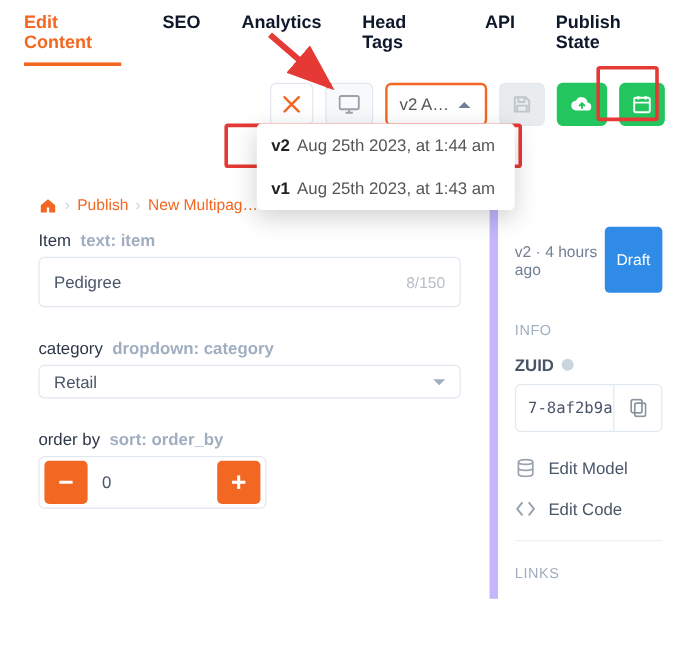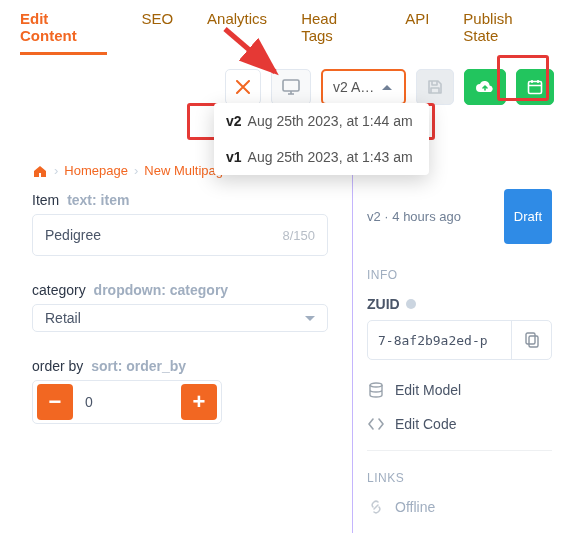--- a/index.html
+++ b/index.html
@@ -14,21 +14,21 @@
     overflow: hidden;
   }
 
   
   .tabs {
     display: flex;
     gap: 34px;
     padding: 10px 20px 0 20px;
     font-size: 15px;
   }
-  .tab { color: #a16207; cursor: pointer; padding-bottom: 8px; }
+  .tab { color: #0f172a; cursor: pointer; padding-bottom: 8px; font-weight: bold; }
   .tab.active {
     color: #f26722;
     font-weight: 600;
     border-bottom: 3px solid #f26722;
   }
 
   
   .toolbar {
     display: flex;
     align-items: center;
@@ -121,23 +121,23 @@
   .main {
     display: flex;
     padding: 0 0 0 0;
   }
   .left {
     flex: 1;
     padding: 10px 24px 0 32px;
     min-width: 0;
   }
   .right {
-    width: 218px;
+    width: 162px;
     padding: 10px 18px 0 14px;
-    border-left: 1px solid #c4b5fd;
+    border-left: 7px solid #c4b5fd;
   }
 
   
   .crumbs {
     display: flex;
     align-items: center;
     gap: 6px;
     font-size: 13px;
     color: #f26722;
     margin-top: 34px;
@@ -347,21 +347,21 @@
 
   <div class="left">
 
     <div class="crumbs">
       <span class="home-icon">
         <svg width="16" height="14" viewBox="0 0 16 14">
             <path d="M2 7l6-5 6 5v6H9V9H7v4H2z" fill="#f26722"></path>
           </svg>
       </span>
       <span class="sep">›</span>
-      <span>Homepage</span>
+      <span>Publish</span>
       <span class="sep">›</span>
       <span>New Multipag…</span>
     </div>
 
     <div class="field-block">
       <div class="field-label">
         <span>Item</span>
         <span class="sub">text: item</span>
       </div>
       <div class="text-input">
@@ -436,23 +436,15 @@
             <path d="M5 1L1 6l4 5M11 1l4 5-4 5" stroke="#9aa3ad" stroke-width="1.6" fill="none" stroke-linecap="round" stroke-linejoin="round"></path>
           </svg>
       </span>
       <span>Edit Code</span>
     </div>
 
     <hr class="hr">
 
     <div class="section-head">LINKS</div>
 
-    <div class="r-link" style="color:#a0aec0">
-      <span class="ico">
-        <svg width="16" height="16" viewBox="0 0 16 16">
-            <path d="M6 10l4-4M5 8a3 3 0 010-4l1-1a3 3 0 014 0M11 8a3 3 0 010 4l-1 1a3 3 0 01-4 0" stroke="#c4cbd3" stroke-width="1.5" fill="none" stroke-linecap="round"></path>
-          </svg>
-      </span>
-      <span>Offline</span>
-    </div>
 
   </div>
 </div>
 
 </body></html>

